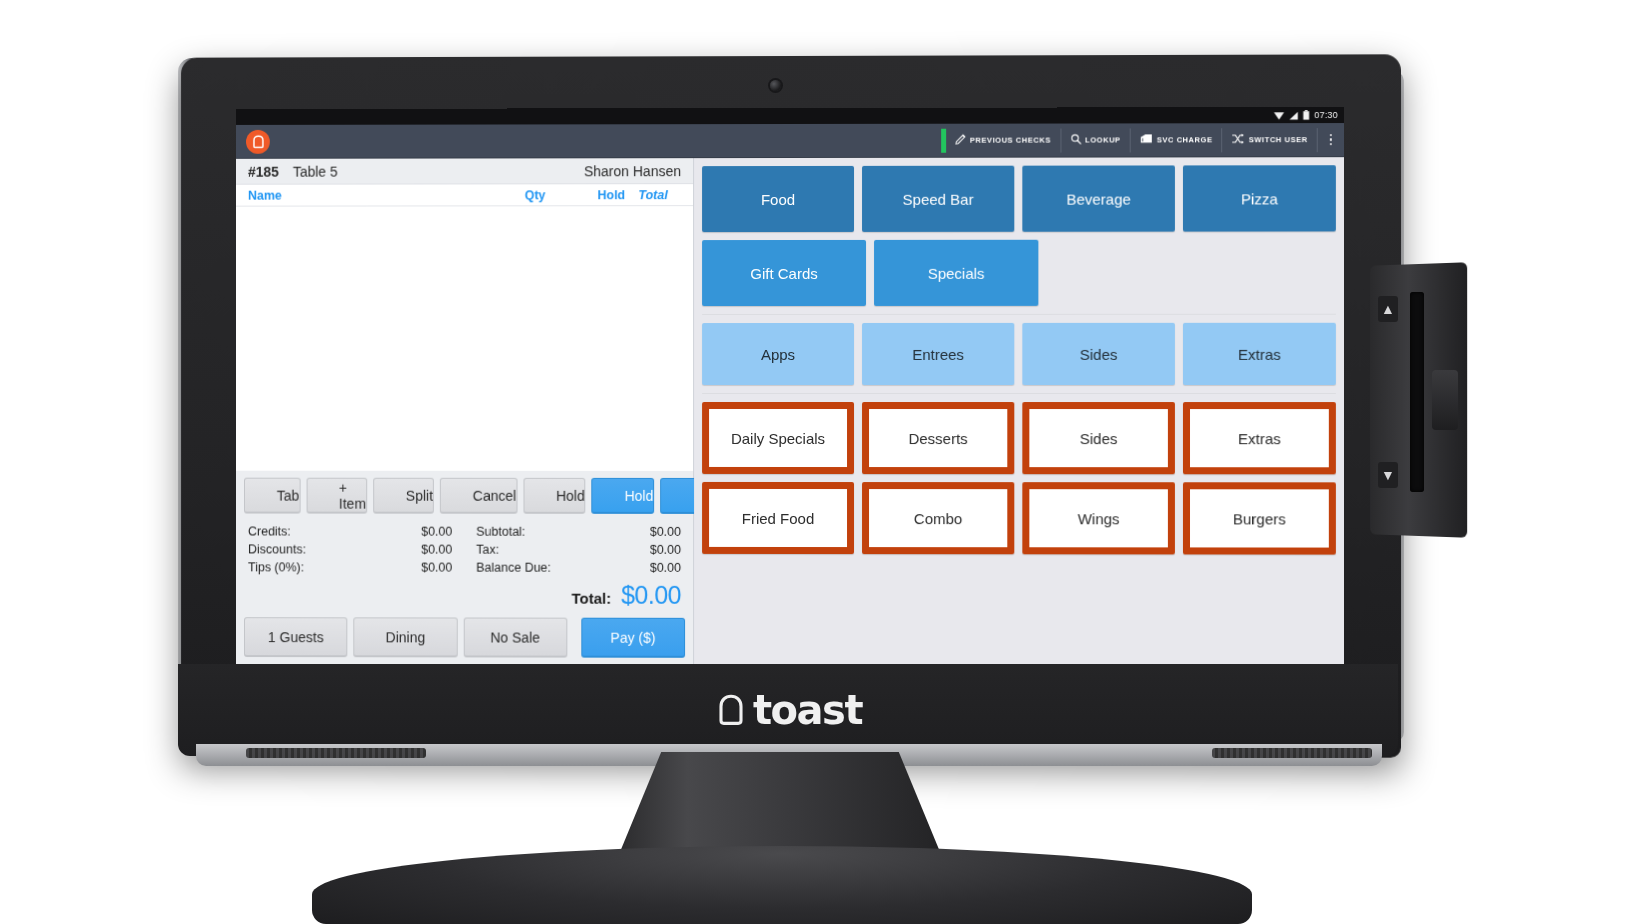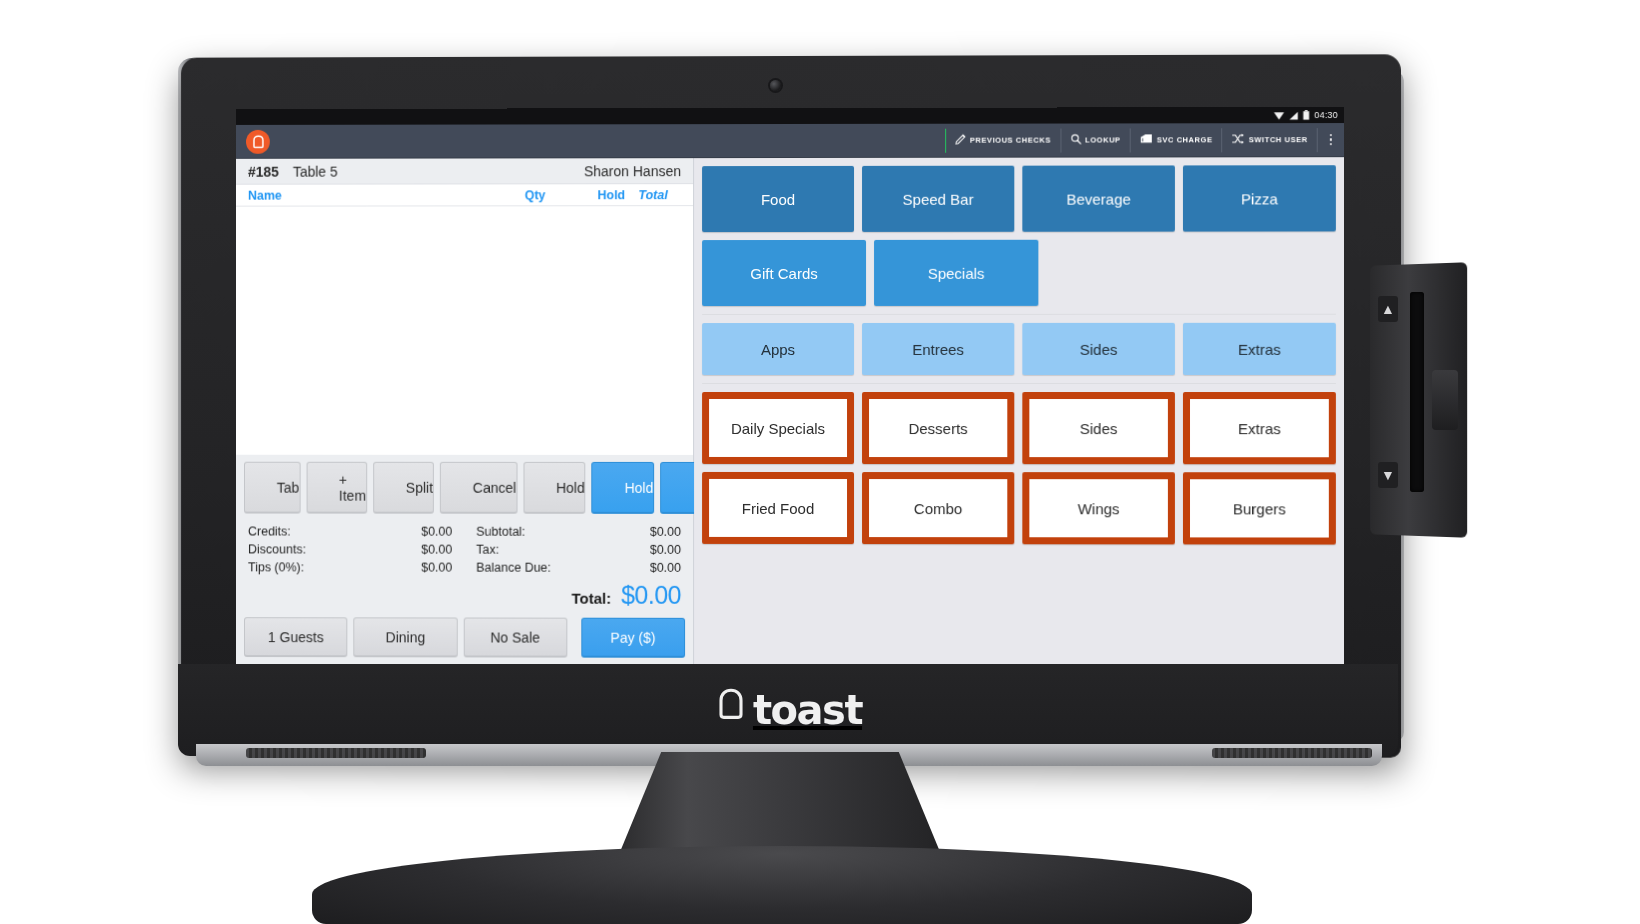--- a/index.html
+++ b/index.html
@@ -36,21 +36,21 @@
     border-radius: 50%;
     background: radial-gradient(circle at 35% 35%, #55565a 0%, #1a1a1c 70%);
     box-shadow: 0 0 0 2px #18181a;
   }
   .bezel-bottom-logo {
     position: absolute; left: 178px; top: 664px; width: 1220px; height: 92px;
     display: flex; align-items: center; justify-content: center;
     background: linear-gradient(180deg,#252527 0%, #1e1e20 100%);
     border-radius: 0 0 12px 12px;
   }
-  .toast-wordmark { display: flex; align-items: flex-start; gap: 5px; text-decoration: underline; }
+  .toast-wordmark { display: flex; align-items: center; gap: 5px; }
   .toast-bread {
     width: 34px; height: 34px; position: relative;
   }
   .toast-bread svg { display:block; }
   .toast-word {
     font-size: 40px; font-weight: 700; color: #f0f0f0;
     letter-spacing: -1.5px; font-family: "DejaVu Sans", sans-serif;
   }
   .device-chin-vent-l, .device-chin-vent-r {
     position: absolute; top: 748px; height: 10px;
@@ -135,21 +135,21 @@
   }
   .toolbar-actions { display: flex; align-items: center; height: 100%; }
   .tb-item {
     display: flex; align-items: center; gap: 4px;
     padding: 0 9px; height: 24px;
     color: #ffffff; font-size: 7.5px; font-weight: 700;
     letter-spacing: .55px; text-transform: uppercase;
     border-right: 1px solid #5a6271;
     white-space: nowrap;
   }
-  .tb-item:first-child { border-left: 1px solid #22c55e; }
+  .tb-item:first-child { border-left: 5px solid #22c55e; }
   .tb-overflow {
     width: 22px; height: 28px; display:flex; flex-direction:column;
     align-items:center; justify-content:center; gap:2px; margin-left:2px;
   }
   .tb-overflow i { width:2.5px; height:2.5px; background:#e7e7ea; border-radius:50%; display:block; }
 
   
   .screen-body { display: flex; height: calc(100% - 50px); background:#e8e8ed; }
 
   
@@ -177,21 +177,21 @@
   .col-qty { width: 62px; text-align: right; }
   .col-each { width: 80px; text-align: right; }
   .col-total { width: 56px; text-align: center; font-style: italic; }
   .check-items { flex: 1; background: #ffffff; }
 
   .action-row {
     display: flex; gap: 6px; padding: 7px 8px 7px 8px;
     background: #eceef1;
   }
   .act-btn {
-    flex: 1; height: 52px; border-radius: 3px;
+    flex: 1; height: 36px; border-radius: 3px;
     background: linear-gradient(180deg,#e4e5e8,#d9dadd);
     border: 1px solid #c4c6ca; border-bottom-width: 2px;
     color: #2d2d2d; font-size: 14px;
     display: flex; align-items: center; justify-content: center; padding-left: 32px;
   }
   .act-btn.primary {
     background: linear-gradient(180deg,#4aa8f0,#38a1ef);
     border-color: #2e8fd8; color: #ffffff;
   }
 
@@ -237,21 +237,21 @@
   .menu-row { display: flex; gap: 8px; }
   .m-btn {
     flex: 1; border-radius: 2px;
     display: flex; align-items: center; justify-content: center;
     font-size: 15px; text-align: center; padding: 12px;
     box-shadow: 0 1px 1px rgba(0,0,0,.14);
   }
   .m-slot-empty { flex: 1; }
   .lvl1 { height: 66px; background: #2e79b1; color: #ffffff; }
   .lvl1b { height: 66px; background: #3595d8; color: #ffffff; }
-  .lvl2 { height: 52px; background: #93c9f4; color: #23303a; }
+  .lvl2 { height: 62px; background: #93c9f4; color: #23303a; }
   .lvl3 { height: 72px; background: #ffffff; color: #2c2c2c; border: 7px solid #c2410c; }
 
   .group-sep { height: 1px; background: #dcdde1; }
 </style>
 </head>
 <body>
 
 <div id="stage">
 
   <div class="device-edge-left"></div>
@@ -277,21 +277,21 @@
         <svg width="10" height="9" viewBox="0 0 10 9">
             <path d="M9.2 0.8 L9.2 8.4 L1 8.4 Z" fill="#f2f2f2"></path>
           </svg>
       </span>
       <span class="sb-icon">
         <svg width="7" height="10" viewBox="0 0 7 10">
             <rect x="2.2" y="0" width="2.6" height="1.2" fill="#f2f2f2"></rect>
             <rect x="0.6" y="1.2" width="5.8" height="8.4" fill="#f2f2f2"></rect>
           </svg>
       </span>
-      <span class="sb-time">04:30</span>
+      <span class="sb-time">07:30</span>
     </div>
 
     <div class="app-bar">
       <div class="app-logo">
         <svg width="15" height="14" viewBox="0 0 15 14">
           <path d="M3 5.4 C3 2.7 4.9 1.2 7.5 1.2 C10.1 1.2 12 2.7 12 5.4 L12 11.4 C12 12.2 11.5 12.6 10.8 12.6 L4.2 12.6 C3.5 12.6 3 12.2 3 11.4 Z" fill="none" stroke="#ffffff" stroke-width="1.5" stroke-linejoin="round"></path>
         </svg>
       </div>
       <div class="toolbar-actions">
 

